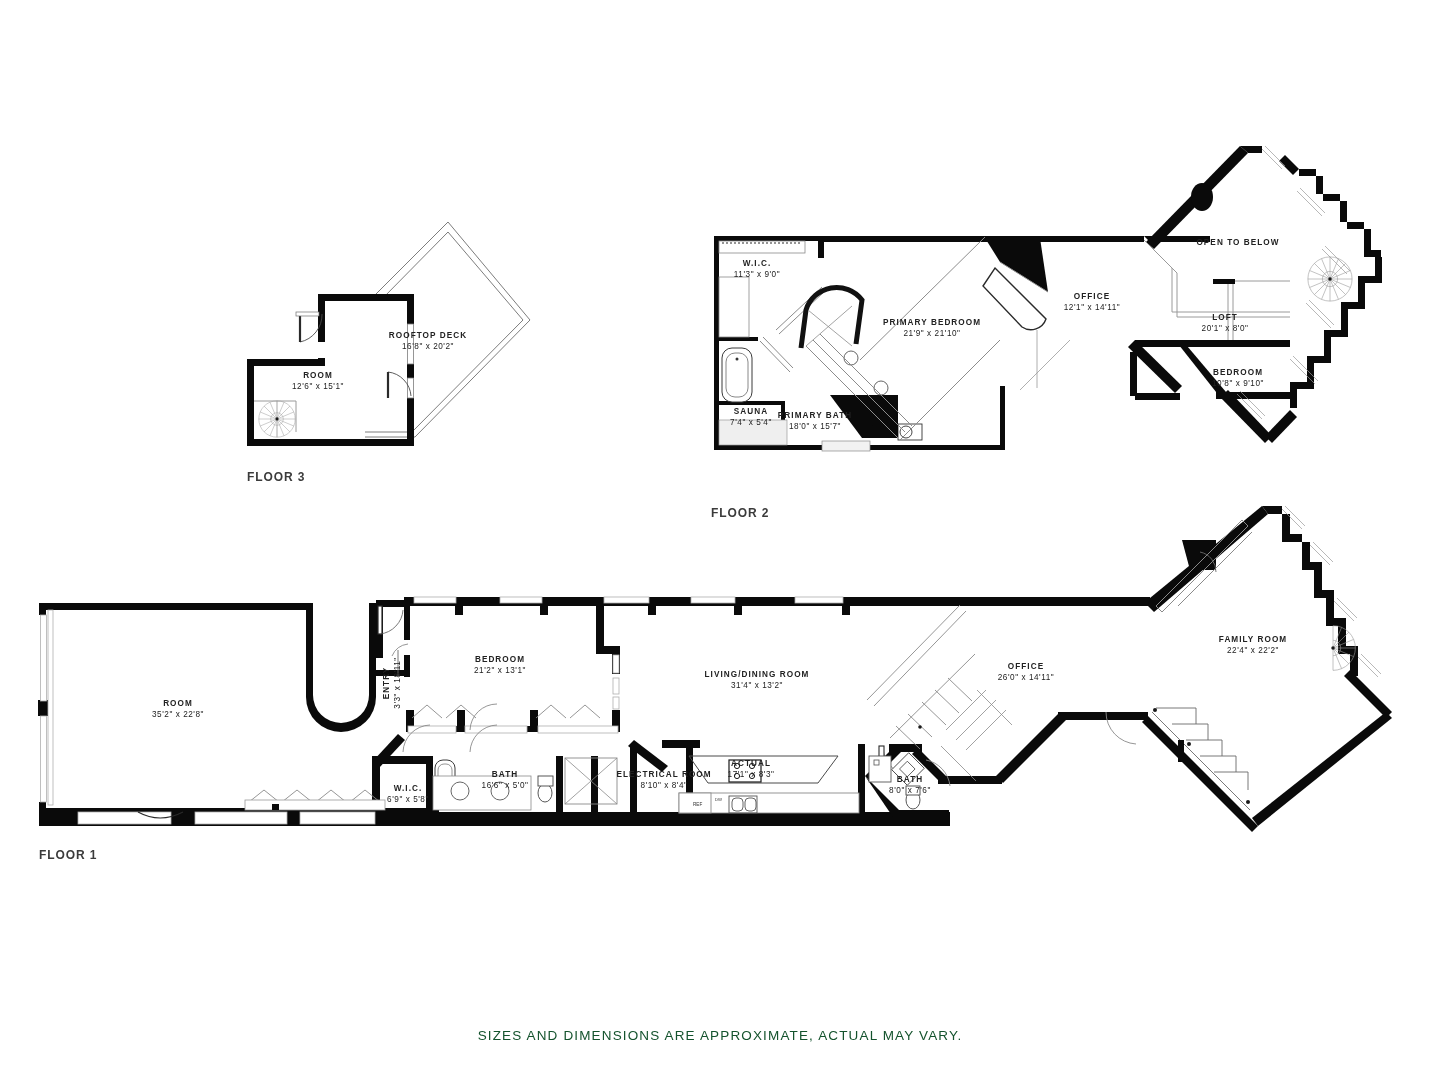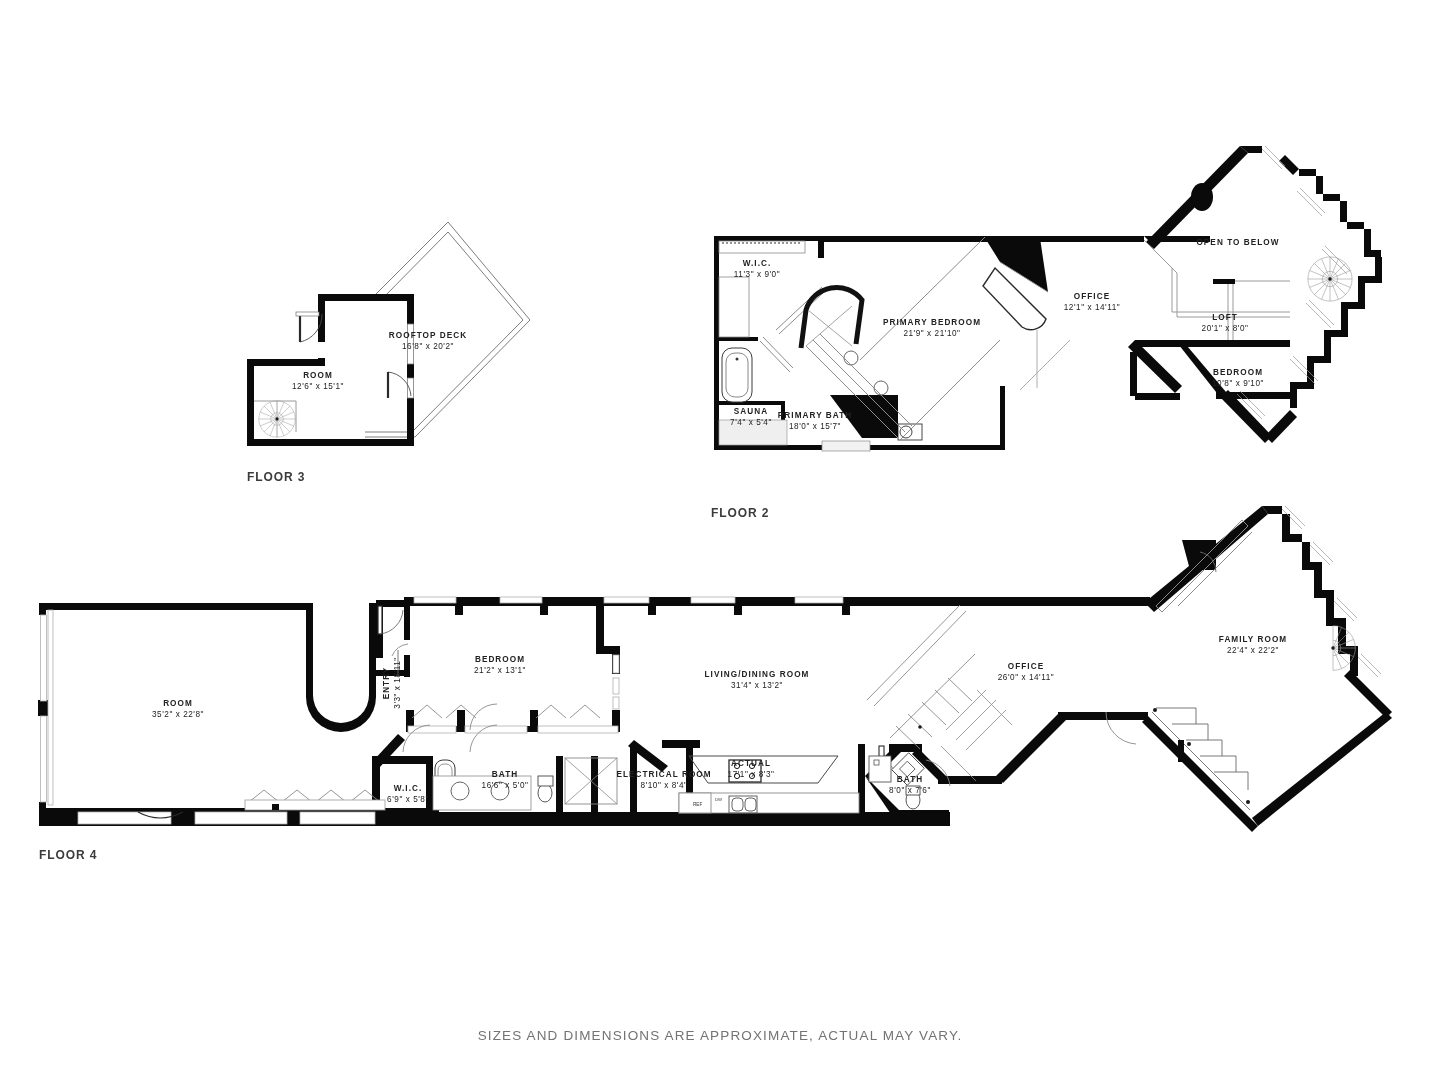--- a/index.html
+++ b/index.html
@@ -9,21 +9,21 @@
   svg.floorplan{position:absolute;top:0;left:0;width:1440px;height:1080px;}
   .floor-label{position:absolute;font-size:12px;letter-spacing:.9px;color:#3b3b3b;
                font-weight:600;white-space:nowrap;}
   .room-label{position:absolute;text-align:center;white-space:nowrap;
               transform:translate(-50%,-50%);pointer-events:none;}
   .room-label .nm{display:block;font-size:8.2px;letter-spacing:1.05px;color:#222;font-weight:600;line-height:11px;}
   .room-label .dm{display:block;font-size:8.2px;letter-spacing:.55px;color:#222;line-height:12px;}
   .room-label.rot{transform:translate(-50%,-50%) rotate(-90deg);}
   .room-label.nodim .nm{line-height:12px;}
   .footer-note{position:absolute;left:0;right:0;top:1028px;text-align:center;
-               font-size:13.5px;letter-spacing:1.15px;color:#737373;}
+               font-size:13.5px;letter-spacing:1.15px;color:#14532d;}
 </style>
 </head>
 <body>
 
 <div class="plan-root">
 
 <svg class="floorplan" viewBox="0 0 1440 1080">
   <defs>
     <g id="spiral-stair">
       <circle cx="0" cy="0" r="26" fill="none" stroke="#9a9a9a" stroke-width="0.7"></circle>
@@ -588,17 +588,17 @@
   <span class="dm">8'0" x 7'6"</span>
 </div>
 <div class="room-label" style="left:1026px;top:672px;">
   <span class="nm">OFFICE</span>
   <span class="dm">26'0" x 14'11"</span>
 </div>
 <div class="room-label" style="left:1253px;top:645px;">
   <span class="nm">FAMILY ROOM</span>
   <span class="dm">22'4" x 22'2"</span>
 </div>
-<div class="floor-label" style="left:39px;top:848px;">FLOOR 4</div>
+<div class="floor-label" style="left:39px;top:848px;">FLOOR 1</div>
 
 <div class="footer-note">SIZES AND DIMENSIONS ARE APPROXIMATE, ACTUAL MAY VARY.</div>
 
 </div>
 
 </body></html>

